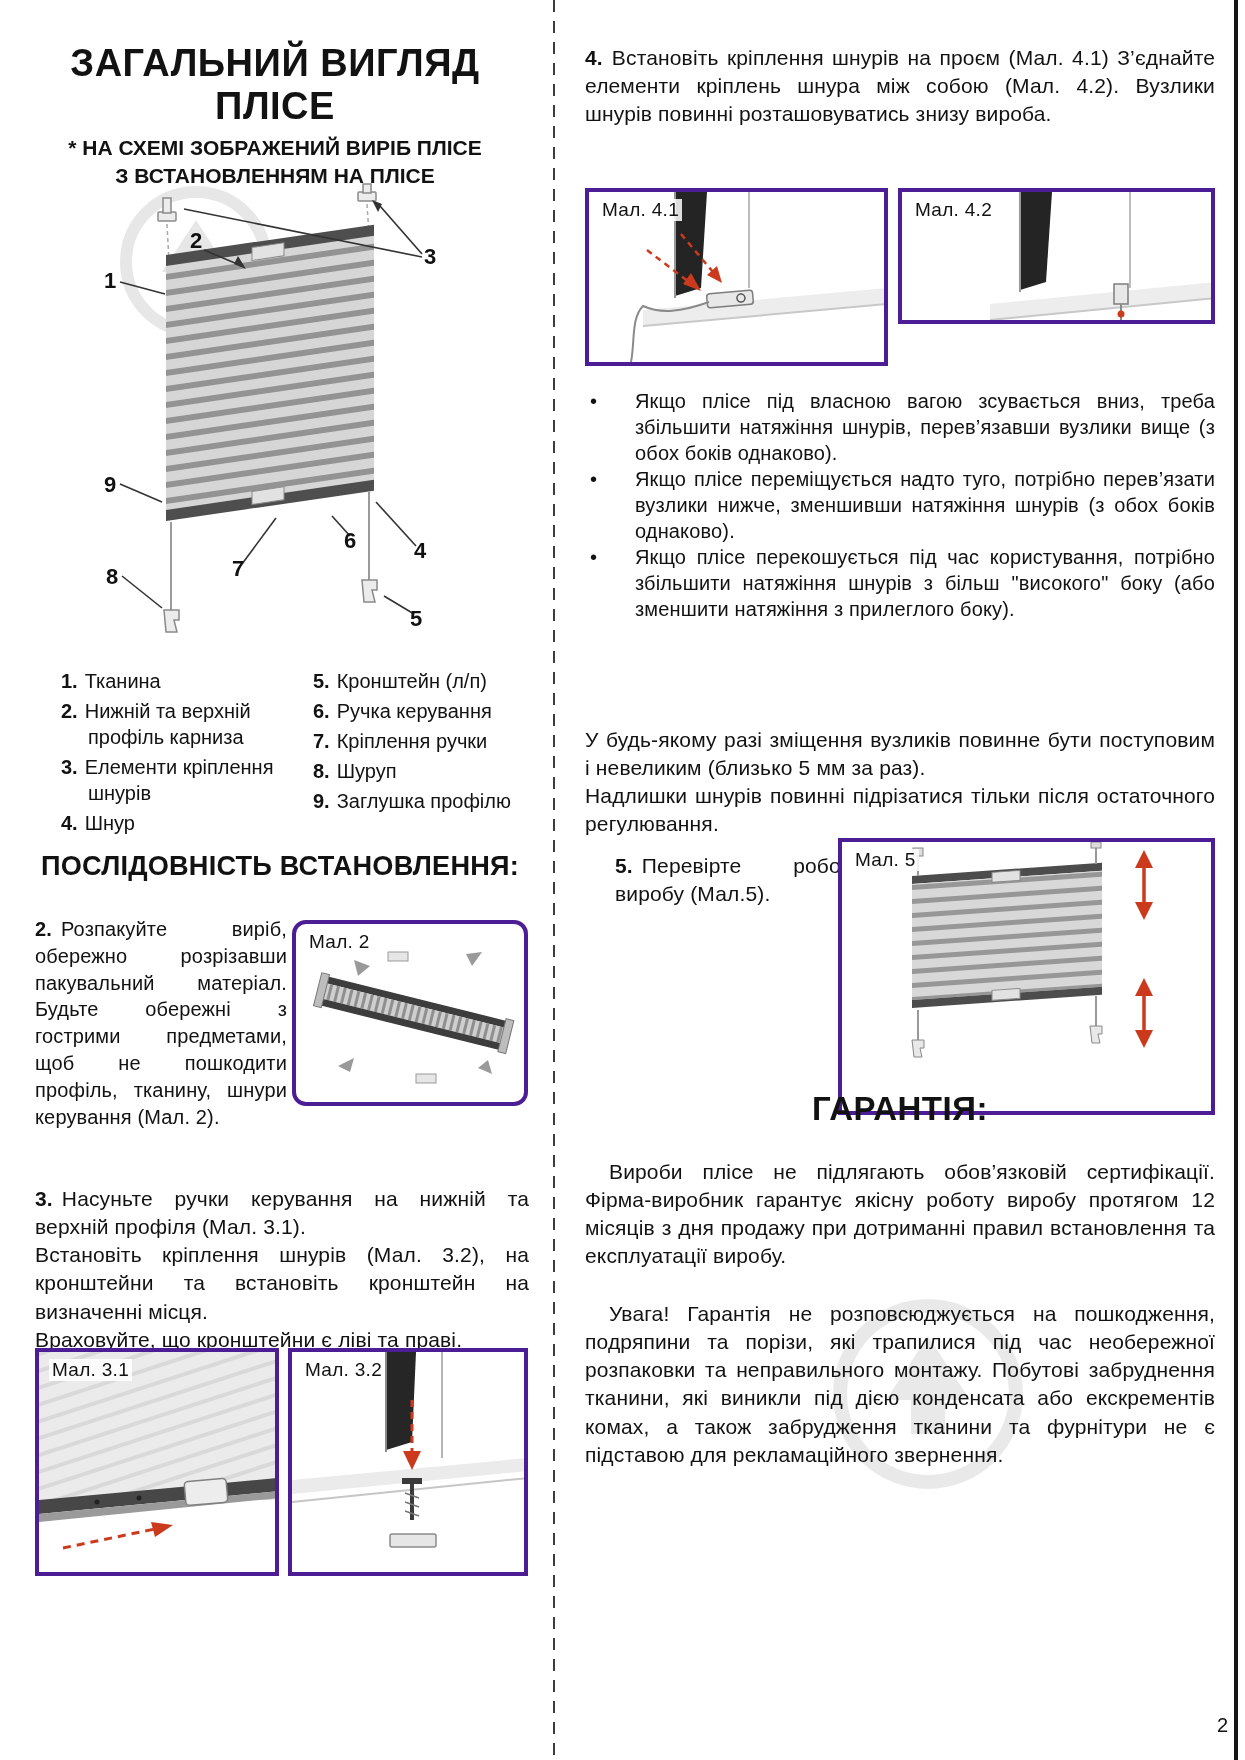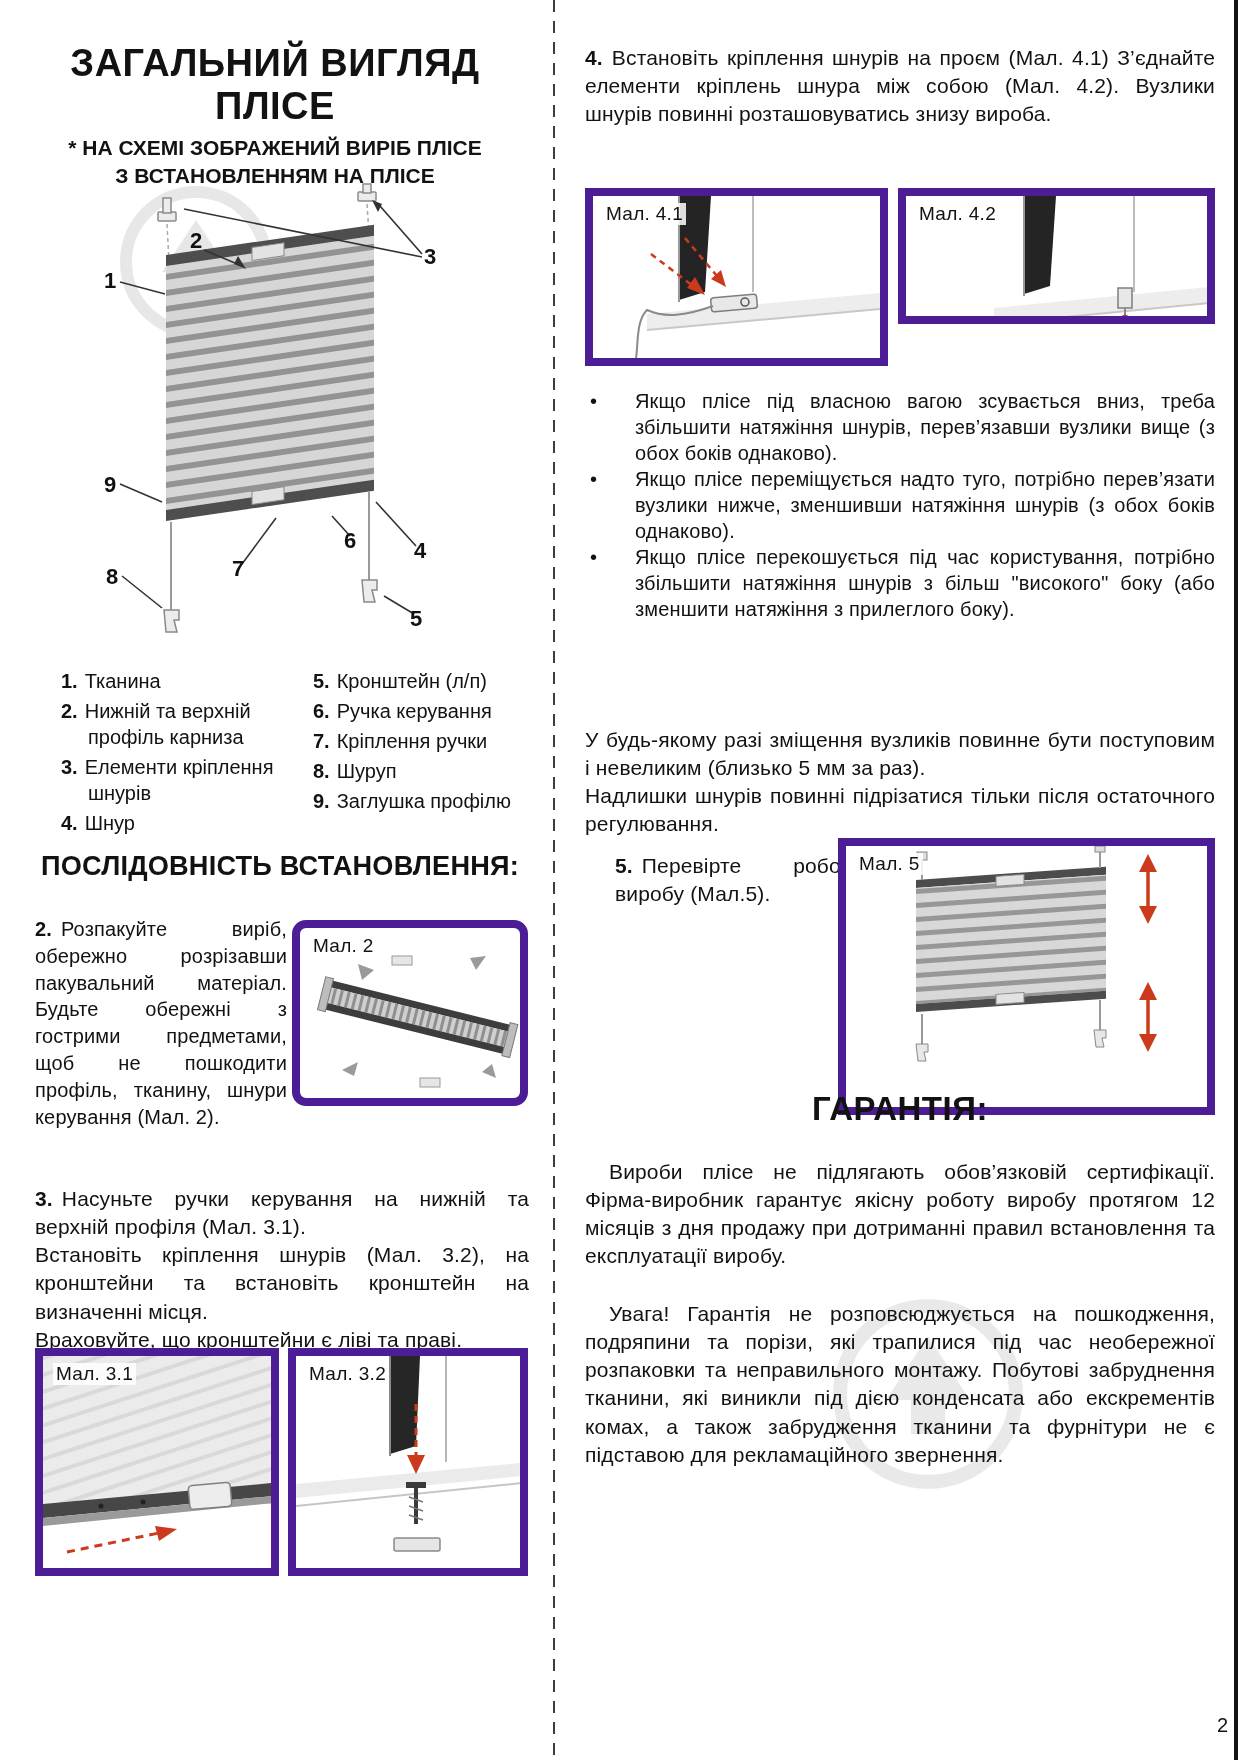--- a/index.html
+++ b/index.html
@@ -14,21 +14,21 @@
   .wm { z-index:0; }
   .title { font-size:38px; font-weight:700; text-align:center; line-height:1.12; letter-spacing:.5px; }
   .subtitle { font-size:21px; font-weight:800; text-align:center; line-height:1.32; }
   .heading { font-size:28px; font-weight:900; text-align:center; white-space:nowrap; transform:scaleX(.97); transform-origin:center; letter-spacing:.2px; }
   .heading-g { font-size:33px; font-weight:900; text-align:center; letter-spacing:.5px; }
   .body-text { font-size:21px; line-height:1.34; text-align:justify; letter-spacing:.15px; }
   .body-text b, .legend-item b { font-weight:700; }
   .step-num { margin-right:9px; }
   .legend-item { font-size:20px; line-height:1.3; padding-left:27px; text-indent:-27px; margin-bottom:4px; }
   .legend-item b { margin-right:7px; }
-  .figbox { border:8px solid #4c1d95; background:#fff; overflow:hidden; }
+  .figbox { border:4px solid #4c1d95; background:#fff; overflow:hidden; }
   .figlabel { position:absolute; top:7px; left:10px; font-size:19px; z-index:3; background:rgba(255,255,255,.85); padding:0 3px; letter-spacing:.3px; }
   .bullet-row { display:flex; }
   .bullet-dot { width:50px; font-size:20px; line-height:1.3; padding-left:5px; }
   .bullet-text { flex:1; font-size:20px; line-height:1.3; text-align:justify; letter-spacing:.15px; }
   .indent { text-indent:24px; }
   .divider-dashed {
     position:absolute; left:553px; top:0; width:2px; height:1760px; z-index:2;
     background:repeating-linear-gradient(to bottom,#3c3c3c 0 12px, transparent 12px 21px);
   }
   .edge-line { position:absolute; left:1234px; top:0; width:4px; height:1760px; background:#141414; z-index:2; }

